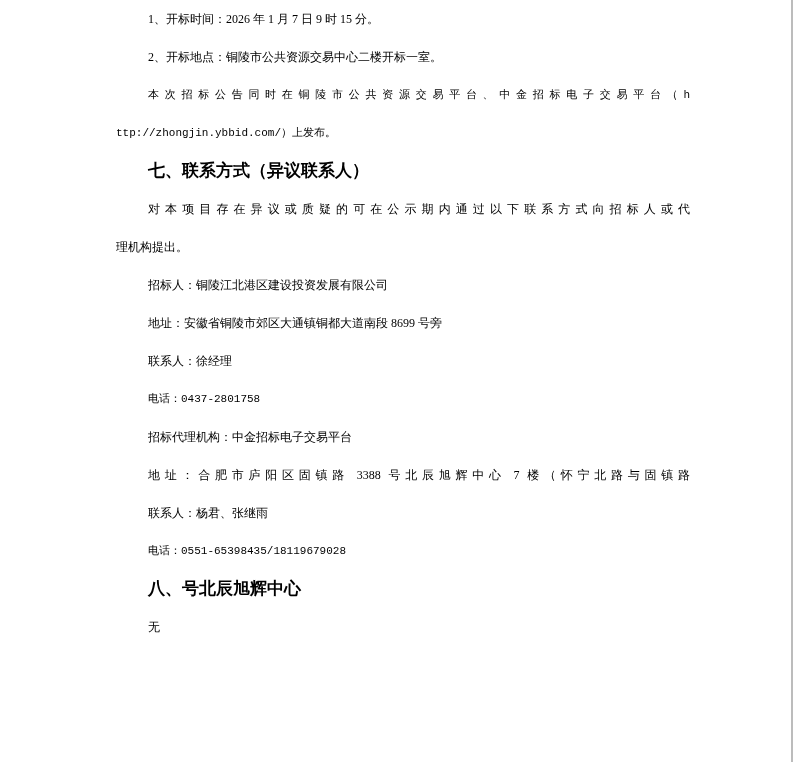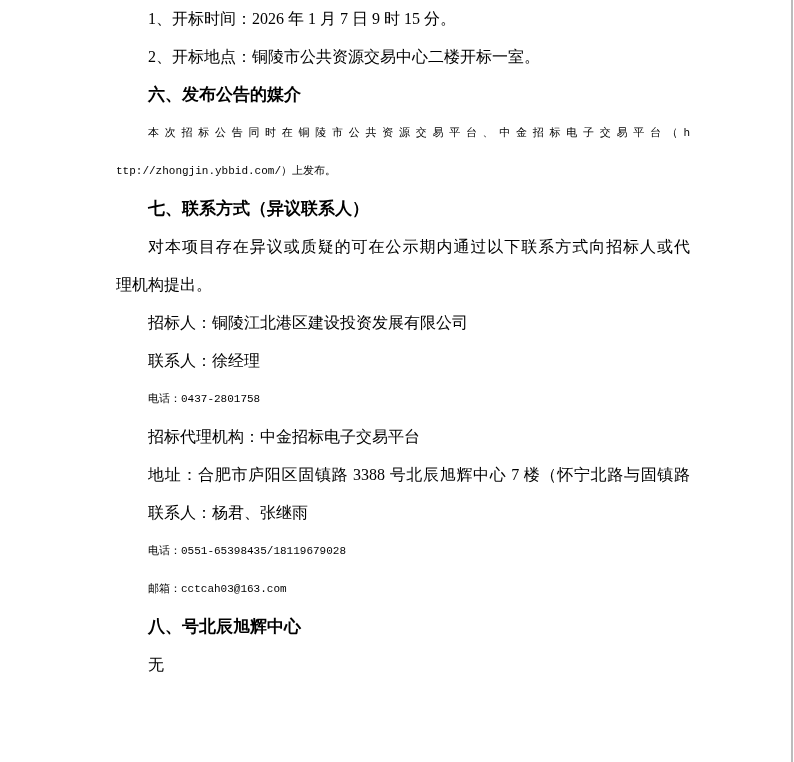--- a/index.html
+++ b/index.html
@@ -31,21 +31,21 @@
   }
   .doc-body {
     position: absolute;
     left: 116px;
     top: 0;
     width: 574px;
   }
   .line {
     height: 38px;
     line-height: 38px;
-    font-size: 16px;
+    font-size: 12px;
     text-align: left;
     white-space: pre-wrap;
     overflow: visible;
   }
   .line.indent {
     text-indent: 32px;
   }
   .line.heading {
     font-weight: bold;
     font-size: 17px;
@@ -63,31 +63,30 @@
     font-family: "Liberation Serif", "DejaVu Serif", serif;
   }
 </style>
 </head>
 <body>
 
 <div class="page">
   <div class="doc-body" id="doc-body">
       <div class="line indent latin-serif">1、开标时间：2026 年 1 月 7 日 9 时 15 分。</div>
       <div class="line indent latin-serif">2、开标地点：铜陵市公共资源交易中心二楼开标一室。</div>
-      <div class="line indent heading latin-serif">六、发布公告的媒介</div>
       <div class="line indent fill latin-mono">本次招标公告同时在铜陵市公共资源交易平台、中金招标电子交易平台（h</div>
       <div class="line latin-mono">ttp://zhongjin.ybbid.com/）上发布。</div>
       <div class="line indent heading latin-serif">七、联系方式（异议联系人）</div>
       <div class="line indent fill latin-serif">对本项目存在异议或质疑的可在公示期内通过以下联系方式向招标人或代</div>
       <div class="line latin-serif">理机构提出。</div>
       <div class="line indent latin-serif">招标人：铜陵江北港区建设投资发展有限公司</div>
+      <div class="line indent latin-serif">地址：安徽省铜陵市郊区大通镇铜都大道南段 8699 号旁</div>
       <div class="line indent latin-serif">联系人：徐经理</div>
       <div class="line indent latin-mono">电话：0437-2801758</div>
       <div class="line indent latin-serif">招标代理机构：中金招标电子交易平台</div>
       <div class="line indent fill latin-serif">地址：合肥市庐阳区固镇路 3388 号北辰旭辉中心 7 楼（怀宁北路与固镇路</div>
       <div class="line indent latin-serif">联系人：杨君、张继雨</div>
       <div class="line indent latin-mono">电话：0551-65398435/18119679028</div>
-      <div class="line indent latin-mono">邮箱：cctcah03@163.com</div>
       <div class="line indent heading latin-serif">八、号北辰旭辉中心</div>
       <div class="line indent latin-serif">无</div>
     </div>
   <div class="page-right-edge"></div>
 </div>
 
 </body></html>

